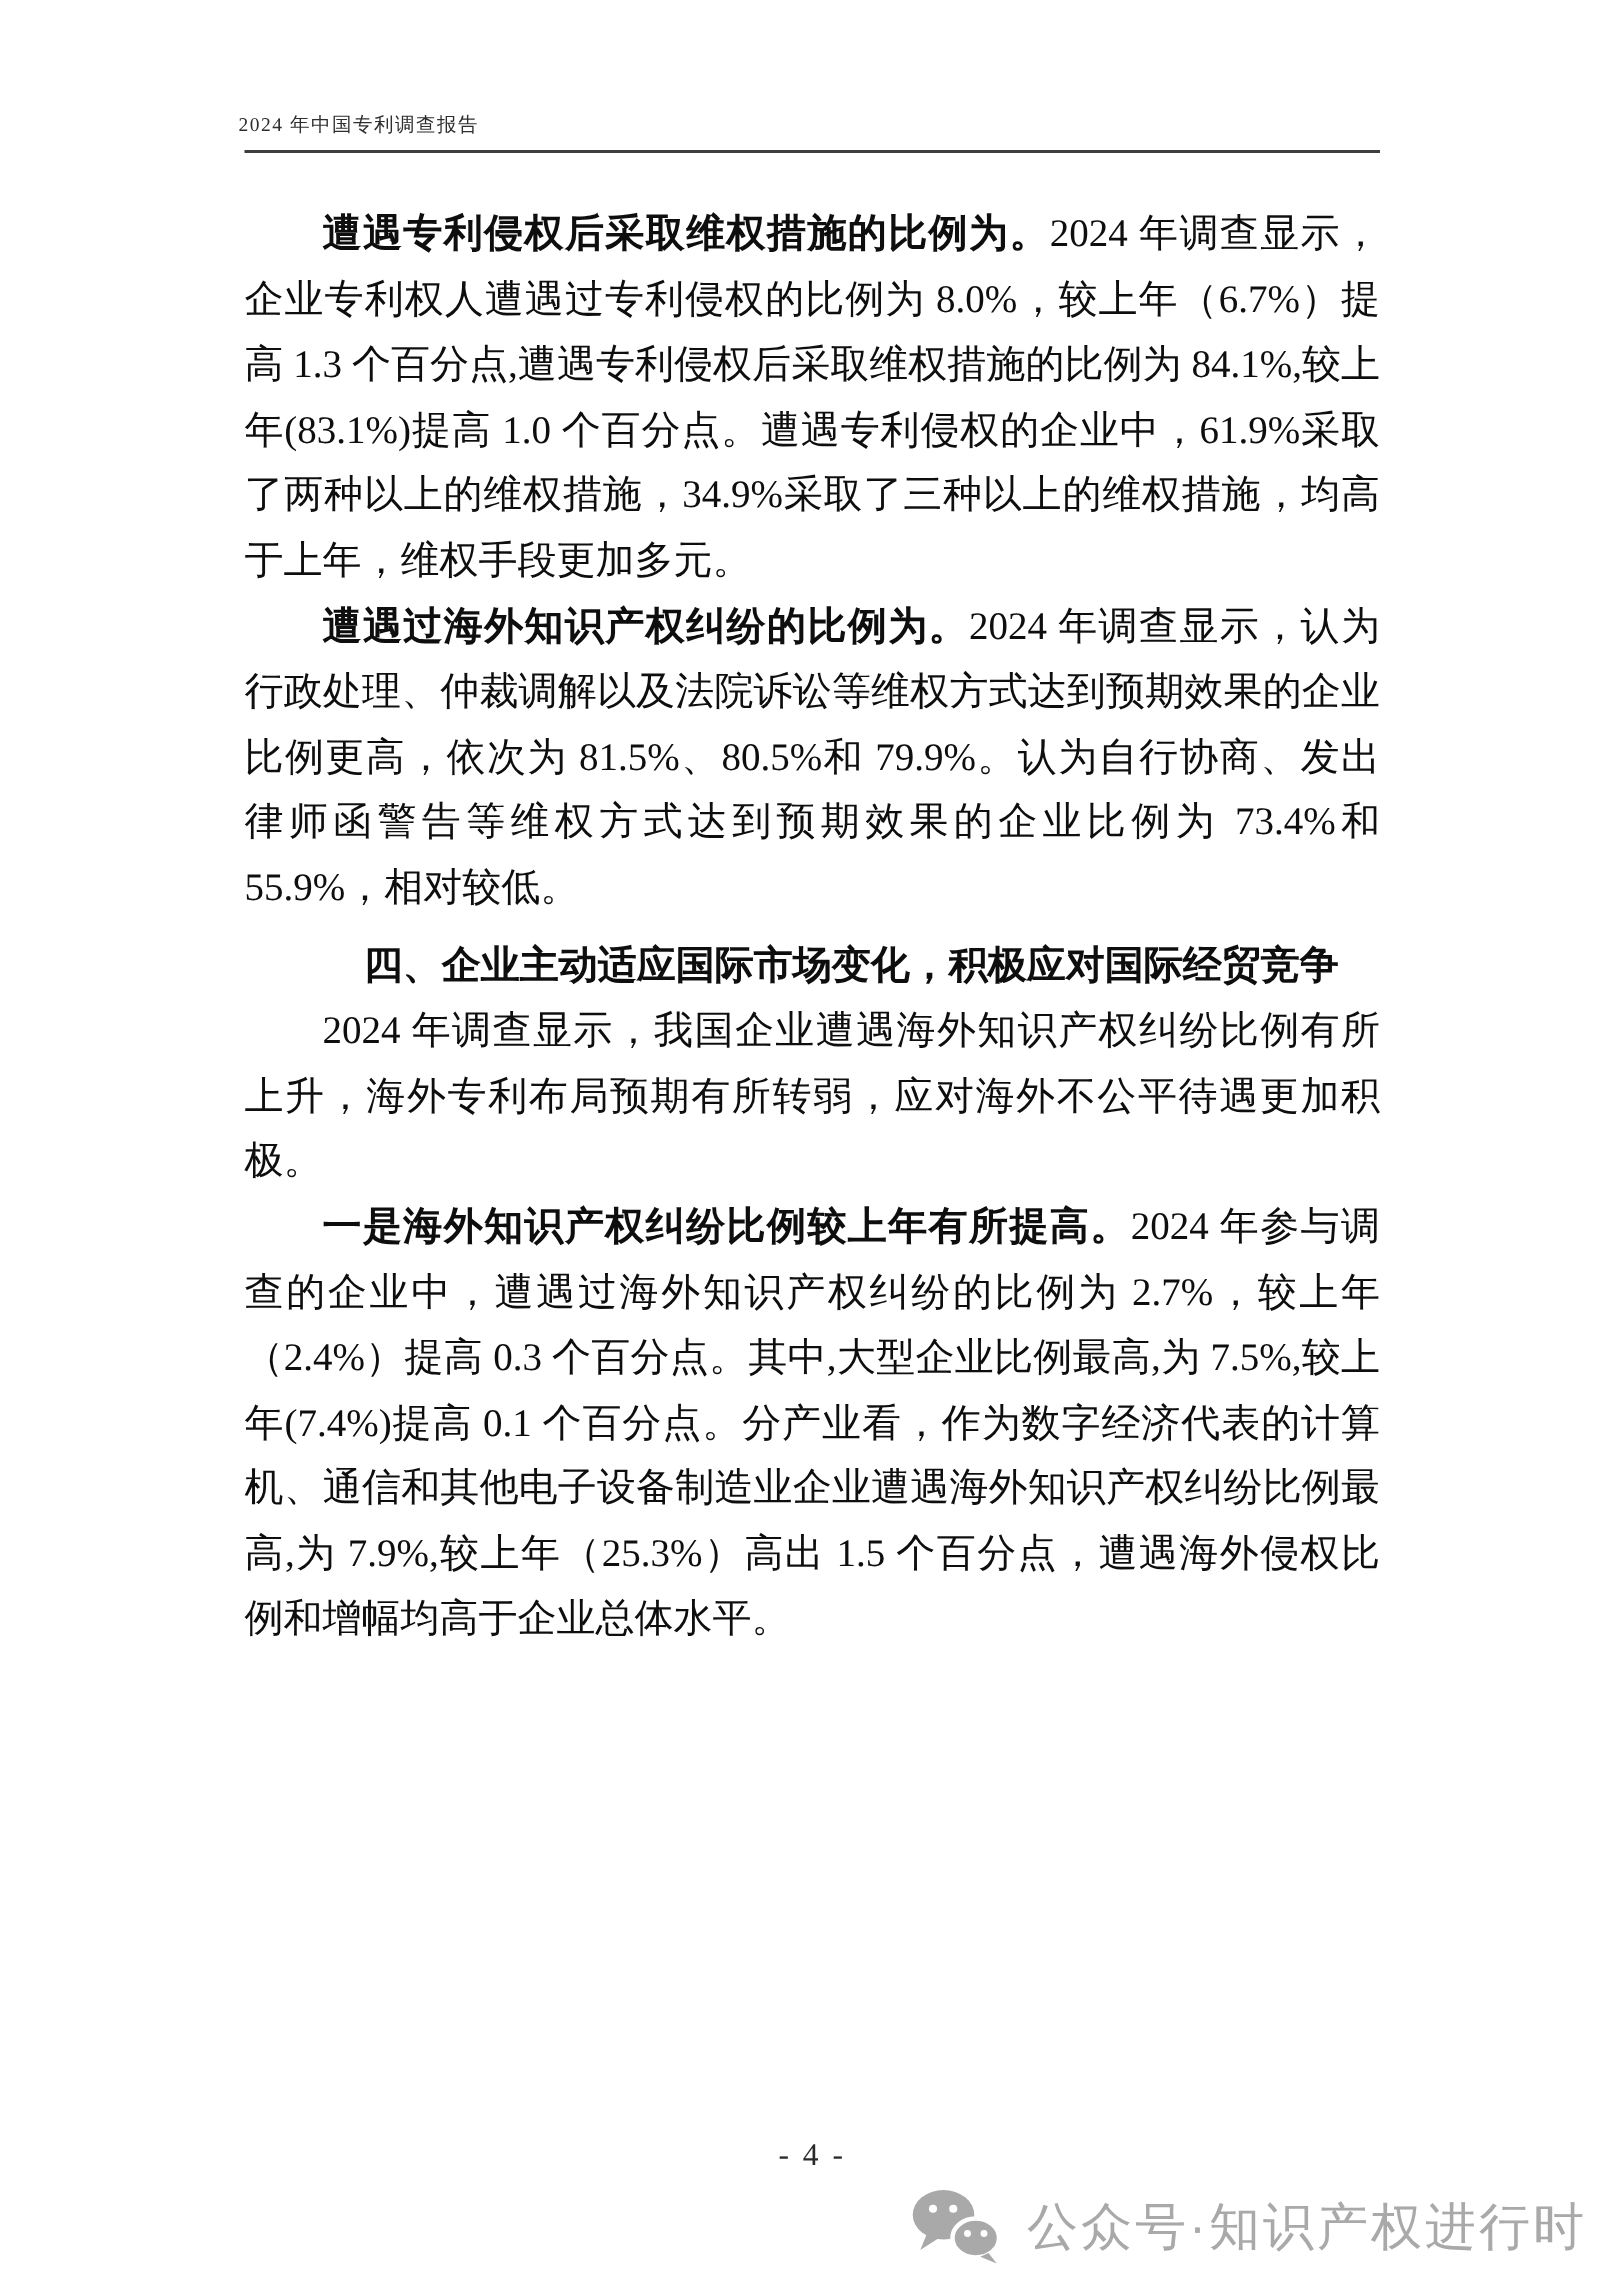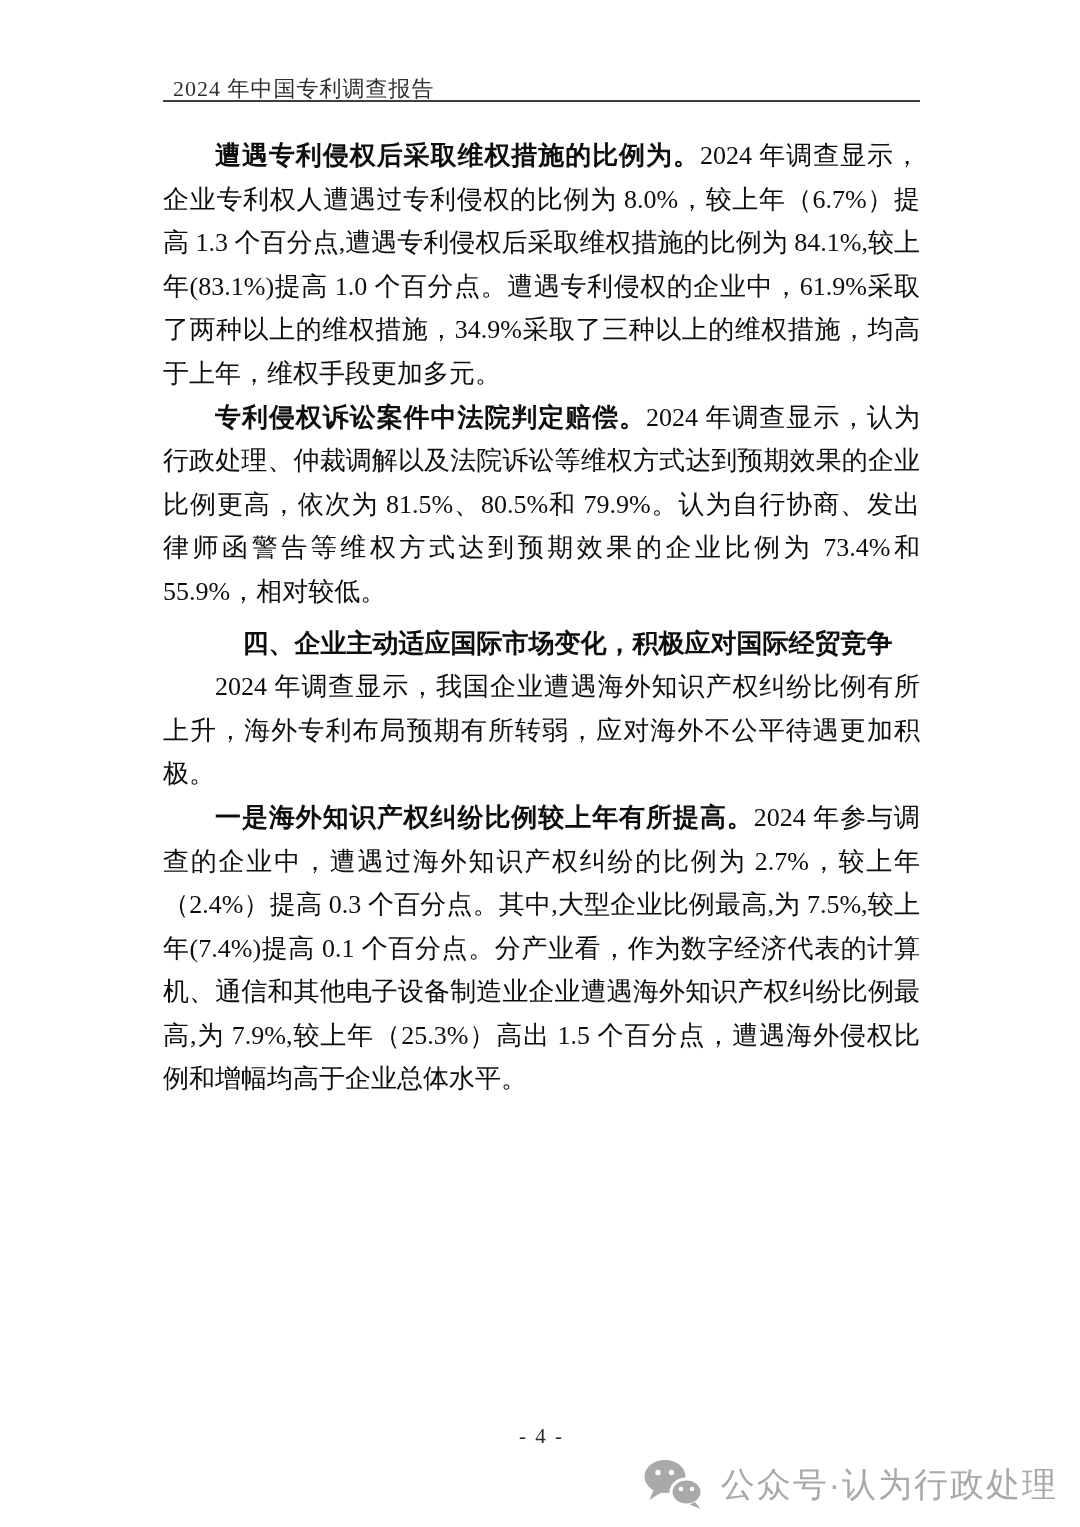--- a/index.html
+++ b/index.html
@@ -6,22 +6,22 @@
   body {
     width: 1080px; height: 1527px;
     background: #ffffff;
     position: relative;
     font-family: "Liberation Serif", "DejaVu Serif", serif;
     color: #111111;
     overflow: hidden;
   }
   .running-head {
     position: absolute;
-    left: 173px; top: 74px;
-    font-size: 22px;
+    left: 159px; top: 74px;
+    font-size: 13px;
     letter-spacing: 1px;
     color: #2e2e2e;
     white-space: nowrap;
   }
   .head-rule {
     position: absolute;
     left: 163px; top: 100px;
     width: 757px; height: 0;
     border-top: 2px solid #3f3f3f;
   }
@@ -72,21 +72,21 @@
 
 <div class="running-head">2024 年中国专利调查报告</div>
 
 <div class="head-rule"></div>
 
 <div class="content">
 
   <p><b>遭遇专利侵权后采取维权措施的比例为。</b><span>2024 年调查显示，企业专利权人遭遇过专利侵权的比例为 8.0%，较上年（6.7%）提高 1.3 个百分点,遭遇专利侵权后采取维权措施的比例为 84.1%,较上年(83.1%)提高 1.0 个百分点。遭遇专利侵权的企业中，61.9%采取了两种以上的维权措施，34.9%采取了三种以上的维权措施，均高于上年，维权手段更加多元。</span></p>
 
 
-  <p><b>专利侵权诉讼案件中法院判定赔偿。</b><span>2024 年调查显示，认为行政处理、仲裁调解以及法院诉讼等维权方式达到预期效果的企业比例更高，依次为 81.5%、80.5%和 79.9%。认为自行协商、发出律师函警告等维权方式达到预期效果的企业比例为 73.4%和 55.9%，相对较低。</span></p>
+  <p><b>遭遇过海外知识产权纠纷的比例为。</b><span>2024 年调查显示，认为行政处理、仲裁调解以及法院诉讼等维权方式达到预期效果的企业比例更高，依次为 81.5%、80.5%和 79.9%。认为自行协商、发出律师函警告等维权方式达到预期效果的企业比例为 73.4%和 55.9%，相对较低。</span></p>
 
   <p class="section-heading">四、企业主动适应国际市场变化，积极应对国际经贸竞争</p>
 
   <p><span>2024 年调查显示，我国企业遭遇海外知识产权纠纷比例有所上升，海外专利布局预期有所转弱，应对海外不公平待遇更加积极。</span></p>
 
   <p><b>一是海外知识产权纠纷比例较上年有所提高。</b><span>2024 年参与调查的企业中，遭遇过海外知识产权纠纷的比例为 2.7%，较上年（2.4%）提高 0.3 个百分点。其中,大型企业比例最高,为 7.5%,较上年(7.4%)提高 0.1 个百分点。分产业看，作为数字经济代表的计算机、通信和其他电子设备制造业企业遭遇海外知识产权纠纷比例最高,为 7.9%,较上年（25.3%）高出 1.5 个百分点，遭遇海外侵权比例和增幅均高于企业总体水平。</span></p>
 
 
 </div>
 
@@ -98,14 +98,14 @@
       <ellipse cx="22" cy="17.5" rx="20.5" ry="16.5" fill="#a9a9a9"></ellipse>
       <path d="M11 30 L6.5 41 L19 33 Z" fill="#a9a9a9"></path>
       <circle cx="15" cy="13.5" r="2.7" fill="#ffffff"></circle>
       <circle cx="28.5" cy="13.5" r="2.7" fill="#ffffff"></circle>
       <ellipse cx="43.5" cy="33" rx="15.5" ry="13" fill="#a9a9a9" stroke="#ffffff" stroke-width="3"></ellipse>
       <path d="M52 43 L57.5 50 L46.5 45.5 Z" fill="#a9a9a9"></path>
       <circle cx="38" cy="30" r="2.3" fill="#ffffff"></circle>
       <circle cx="49" cy="30" r="2.3" fill="#ffffff"></circle>
     </g>
   </svg>
-  <span>公众号·认为行政处理</span>
+  <span>公众号·知识产权进行时</span>
 </div>
 
 </body></html>

